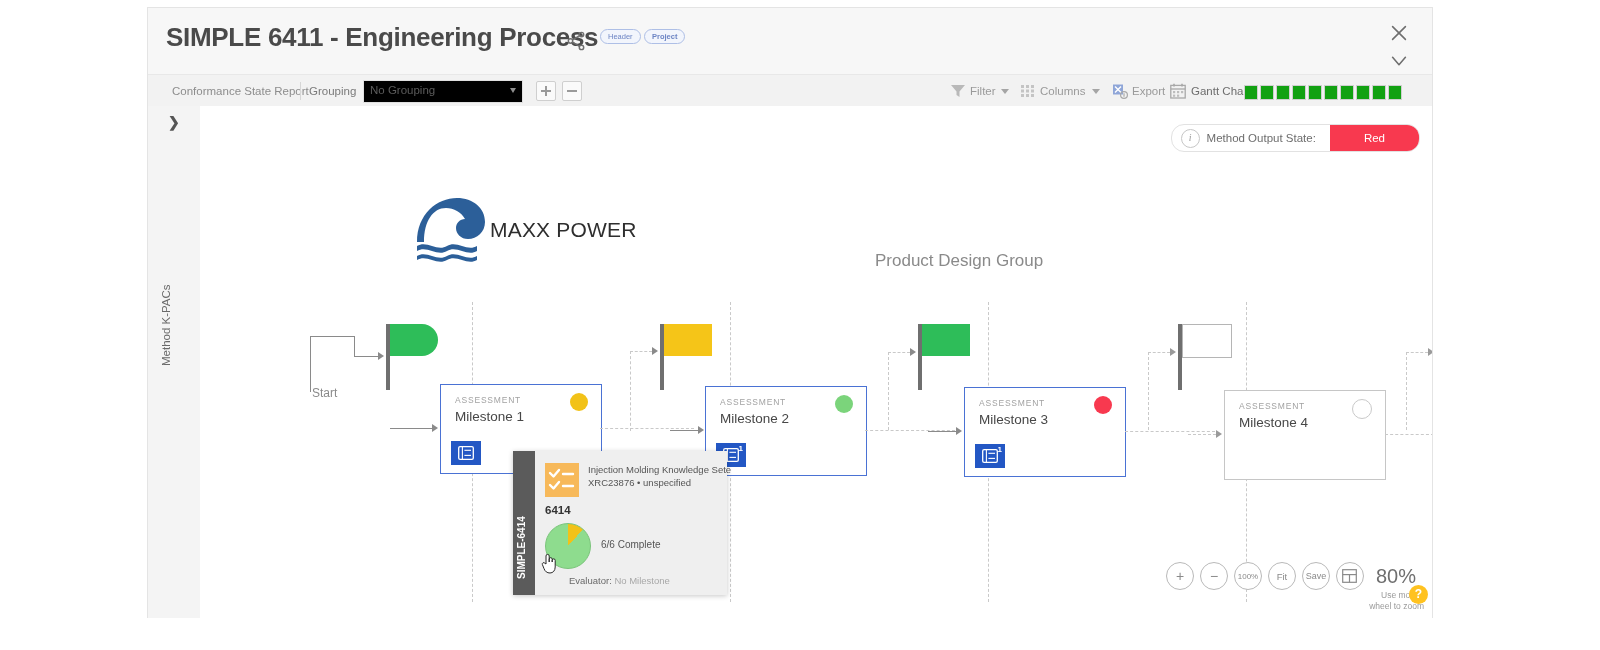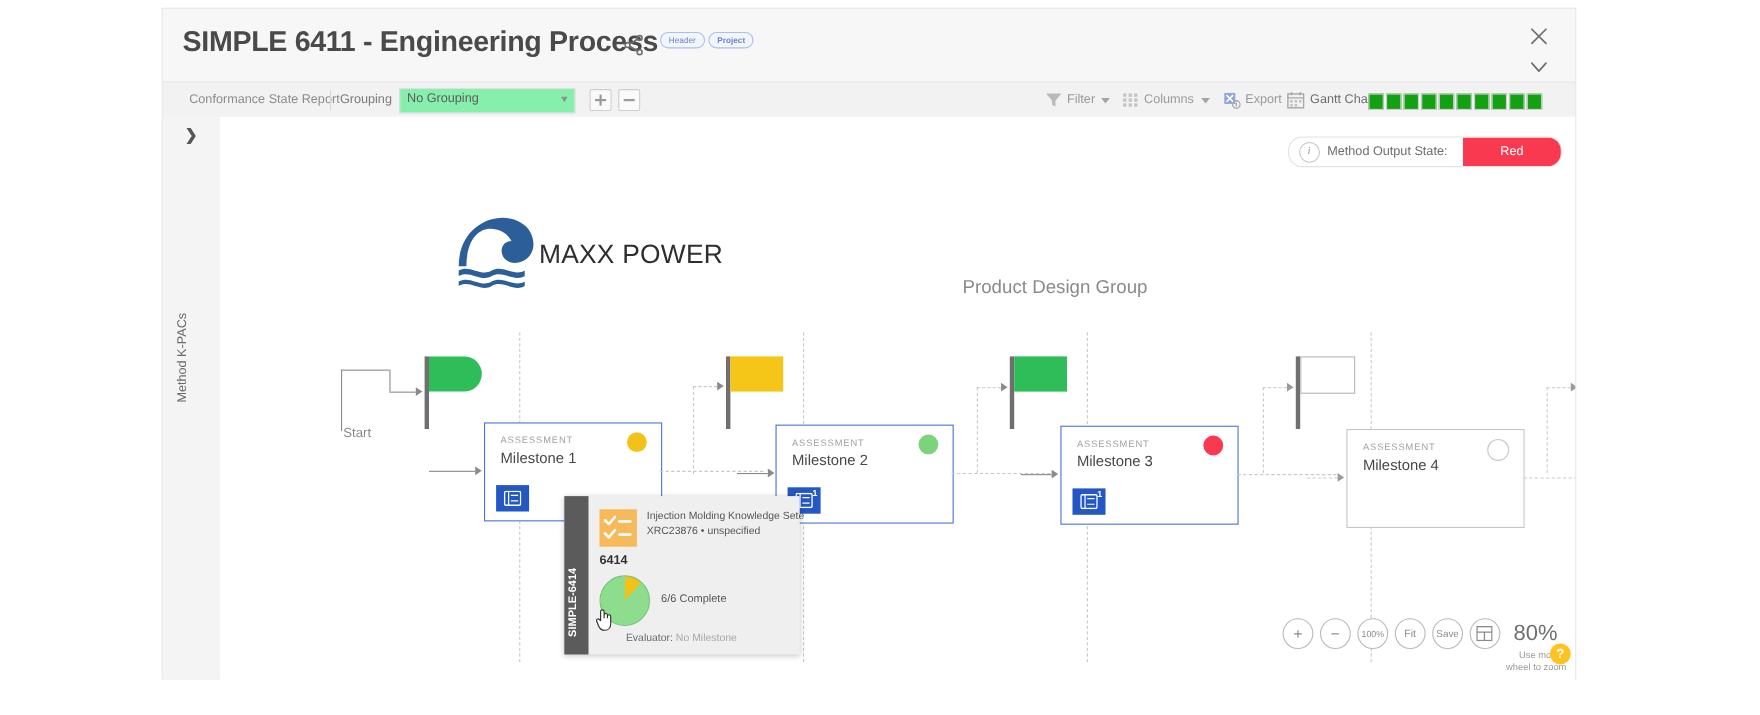--- a/index.html
+++ b/index.html
@@ -86,21 +86,21 @@
   }
   .tb-csr { left: 24px; }
   .tb-divider {
     position: absolute; left: 152px; top: 7px;
     width: 1px; height: 18px; background: #d6d6d6;
   }
   .tb-grouping { left: 161px; color: #7a7a7a; }
   .tb-select {
     position: absolute; left: 215px; top: 5px;
     width: 158px; height: 21px;
-    background: #86efac; border: 1px solid #e0e0e0;
+    background: #000000; border: 1px solid #e0e0e0;
     font-size: 11.5px; color: #5c5c5c;
   }
   .tb-select span {
     position: absolute; left: 6px; top: 3px;
   }
   .tb-select .caret {
     position: absolute; right: 6px; top: 7px;
     width: 0; height: 0;
     border-left: 3.5px solid transparent;
     border-right: 3.5px solid transparent;
@@ -187,21 +187,21 @@
   .mos .lbl { font-size: 11.5px; color: #6d6d6d; padding-right: 14px; }
   .mos .val {
     background: #f8394f; color: #ffffff;
     font-size: 11.5px; padding: 0 34px; height: 26px; line-height: 26px;
   }
 
   
   .logo { position: absolute; left: 215px; top: 88px; }
   .logo-text {
     position: absolute; left: 290px; top: 112px;
-    font-size: 24px; color: #2e2e2e; letter-spacing: 0.2px;
+    font-size: 21px; color: #2e2e2e; letter-spacing: 0.2px;
     white-space: nowrap;
   }
   .group-title {
     position: absolute; left: 675px; top: 145px;
     font-size: 17px; color: #8a8a8a; white-space: nowrap;
   }
 
   
   .flag { position: absolute; }
   .flag .pole {

